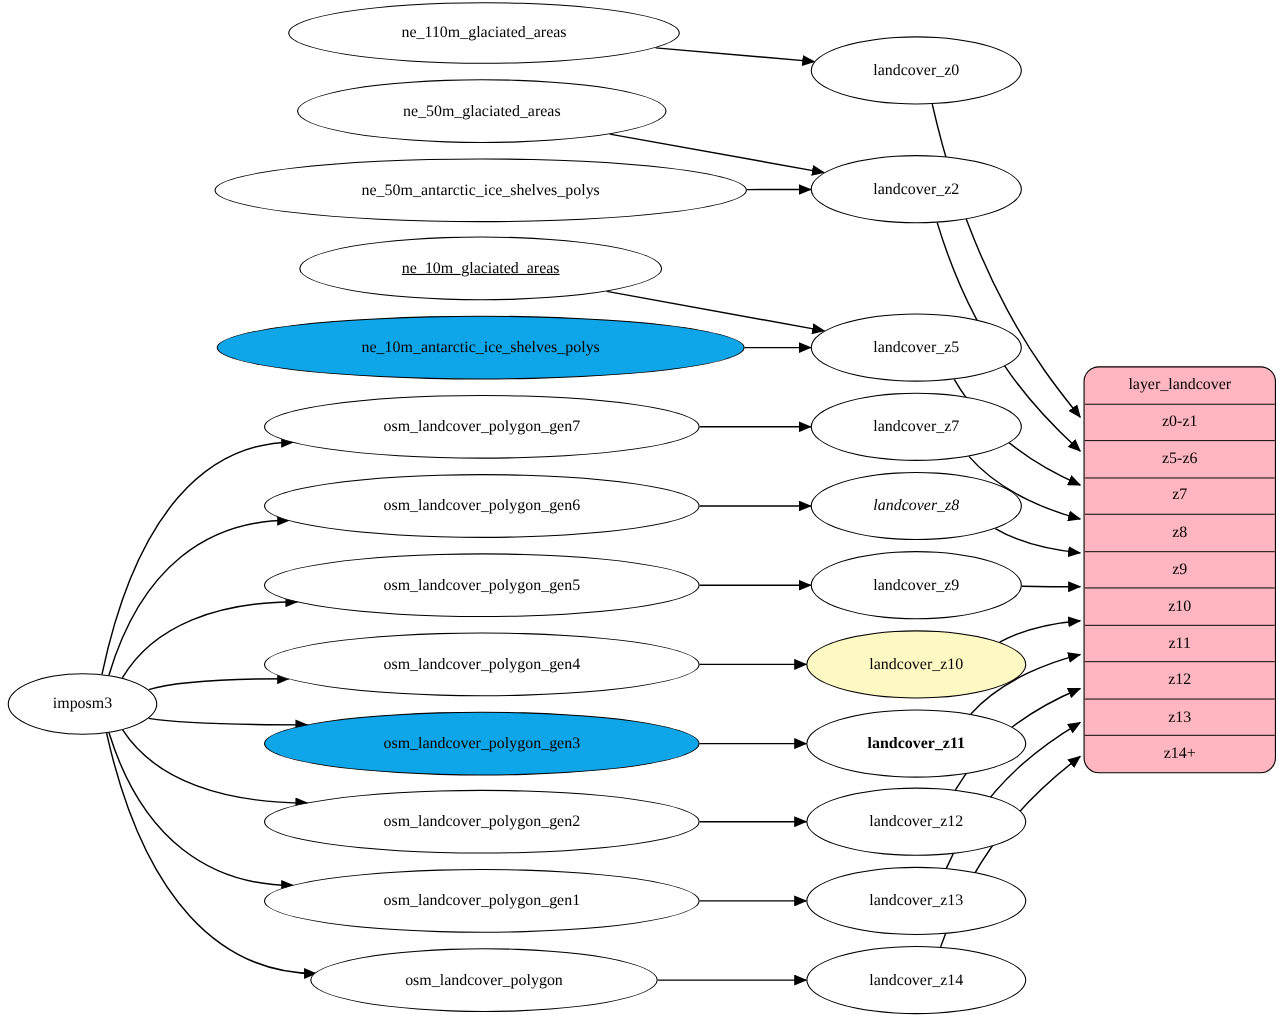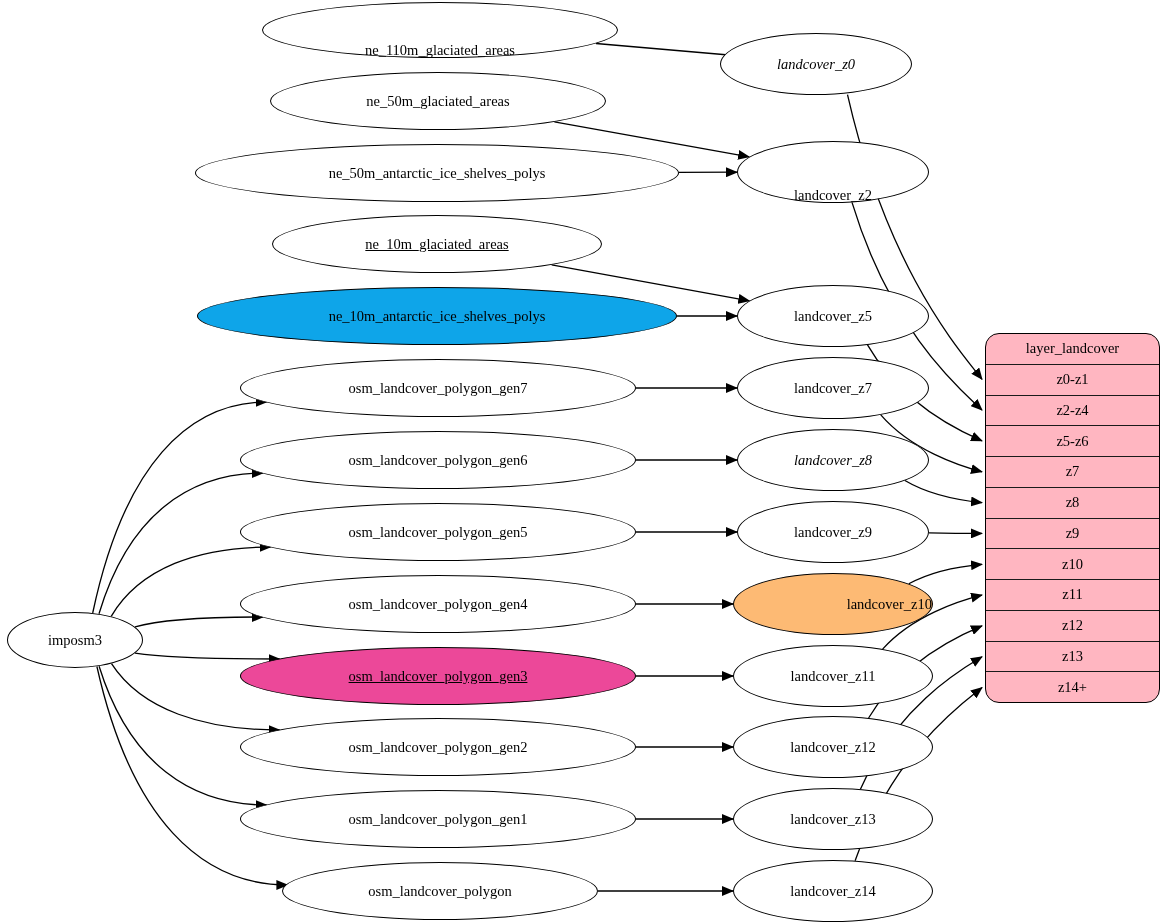--- a/index.html
+++ b/index.html
@@ -101,21 +101,21 @@
         <path class="edge" d="M868.6,718 C902.6,660.9 960,635.1 982,625.9" marker-end="url(#arrow)" stroke="#000000"></path>
         <path class="edge" d="M860.4,789.2 C896.9,707.1 960,670 982,656.8" marker-end="url(#arrow)" stroke="#000000"></path>
         <path class="edge" d="M855.1,860.8 C893.2,753.4 960,704.9 982,687.6" marker-end="url(#arrow)" stroke="#000000"></path>
       </g>
   </svg>
 
   <div id="nodes">
       <div class="node" style="left: 7px; top: 612px; width: 136px; height: 56px; background: rgb(255, 255, 255); border-color: rgb(0, 0, 0);">
         <span class="node-label">imposm3</span>
       </div>
-      <div class="node" style="left: 262px; top: 2px; width: 356px; height: 56px; background: rgb(255, 255, 255); border-color: rgb(0, 0, 0); align-items: flex-end;">
+      <div class="node" style="left: 262px; top: 2px; width: 356px; height: 56px; background: rgb(255, 255, 255); border-color: rgb(0, 0, 0);">
         <span class="node-label">ne_110m_glaciated_areas</span>
       </div>
       <div class="node" style="left: 270px; top: 72px; width: 336px; height: 58px; background: rgb(255, 255, 255); border-color: rgb(0, 0, 0);">
         <span class="node-label">ne_50m_glaciated_areas</span>
       </div>
       <div class="node" style="left: 195px; top: 144px; width: 484px; height: 58px; background: rgb(255, 255, 255); border-color: rgb(0, 0, 0);">
         <span class="node-label">ne_50m_antarctic_ice_shelves_polys</span>
       </div>
       <div class="node" style="left: 272px; top: 215px; width: 330px; height: 58px; background: rgb(255, 255, 255); border-color: rgb(0, 0, 0); text-decoration: underline;">
         <span class="node-label">ne_10m_glaciated_areas</span>
@@ -128,71 +128,70 @@
       </div>
       <div class="node" style="left: 240px; top: 431px; width: 396px; height: 58px; background: rgb(255, 255, 255); border-color: rgb(0, 0, 0);">
         <span class="node-label">osm_landcover_polygon_gen6</span>
       </div>
       <div class="node" style="left: 240px; top: 503px; width: 396px; height: 58px; background: rgb(255, 255, 255); border-color: rgb(0, 0, 0);">
         <span class="node-label">osm_landcover_polygon_gen5</span>
       </div>
       <div class="node" style="left: 240px; top: 575px; width: 396px; height: 58px; background: rgb(255, 255, 255); border-color: rgb(0, 0, 0);">
         <span class="node-label">osm_landcover_polygon_gen4</span>
       </div>
-      <div class="node" style="left: 240px; top: 647px; width: 396px; height: 58px; background: #ec4899; border-color: rgb(0, 0, 0); text-decoration: underline;">
+      <div class="node" style="left: 240px; top: 647px; width: 396px; height: 58px; background: #0ea5e9; border-color: rgb(0, 0, 0);">
         <span class="node-label">osm_landcover_polygon_gen3</span>
       </div>
       <div class="node" style="left: 240px; top: 718px; width: 396px; height: 58px; background: rgb(255, 255, 255); border-color: rgb(0, 0, 0);">
         <span class="node-label">osm_landcover_polygon_gen2</span>
       </div>
       <div class="node" style="left: 240px; top: 790px; width: 396px; height: 58px; background: rgb(255, 255, 255); border-color: rgb(0, 0, 0);">
         <span class="node-label">osm_landcover_polygon_gen1</span>
       </div>
       <div class="node" style="left: 282px; top: 862px; width: 316px; height: 58px; background: rgb(255, 255, 255); border-color: rgb(0, 0, 0);">
         <span class="node-label">osm_landcover_polygon</span>
       </div>
-      <div class="node" style="left: 720px; top: 33px; width: 192px; height: 62px; background: rgb(255, 255, 255); border-color: rgb(0, 0, 0); font-style: italic;">
+      <div class="node" style="left: 737px; top: 33px; width: 192px; height: 62px; background: rgb(255, 255, 255); border-color: rgb(0, 0, 0);">
         <span class="node-label">landcover_z0</span>
       </div>
-      <div class="node" style="left: 737px; top: 141px; width: 192px; height: 62px; background: rgb(255, 255, 255); border-color: rgb(0, 0, 0); align-items: flex-end;">
+      <div class="node" style="left: 737px; top: 141px; width: 192px; height: 62px; background: rgb(255, 255, 255); border-color: rgb(0, 0, 0);">
         <span class="node-label">landcover_z2</span>
       </div>
       <div class="node" style="left: 737px; top: 285px; width: 192px; height: 62px; background: rgb(255, 255, 255); border-color: rgb(0, 0, 0); text-align: center;">
         <span class="node-label">landcover_z5</span>
       </div>
       <div class="node" style="left: 737px; top: 357px; width: 192px; height: 62px; background: rgb(255, 255, 255); border-color: rgb(0, 0, 0);">
         <span class="node-label">landcover_z7</span>
       </div>
       <div class="node" style="left: 737px; top: 429px; width: 192px; height: 62px; background: rgb(255, 255, 255); border-color: rgb(0, 0, 0); font-style: italic;">
         <span class="node-label">landcover_z8</span>
       </div>
       <div class="node" style="left: 737px; top: 501px; width: 192px; height: 62px; background: rgb(255, 255, 255); border-color: rgb(0, 0, 0);">
         <span class="node-label">landcover_z9</span>
       </div>
-      <div class="node" style="left: 733px; top: 573px; width: 200px; height: 62px; background: #fdba74; border-color: rgb(0, 0, 0); justify-content: flex-end;">
+      <div class="node" style="left: 733px; top: 573px; width: 200px; height: 62px; background: #fef9c3; border-color: rgb(0, 0, 0);">
         <span class="node-label">landcover_z10</span>
       </div>
-      <div class="node" style="left: 733px; top: 645px; width: 200px; height: 62px; background: rgb(255, 255, 255); border-color: rgb(0, 0, 0);">
+      <div class="node" style="left: 733px; top: 645px; width: 200px; height: 62px; background: rgb(255, 255, 255); border-color: rgb(0, 0, 0); font-weight: bold;">
         <span class="node-label">landcover_z11</span>
       </div>
       <div class="node" style="left: 733px; top: 716px; width: 200px; height: 62px; background: rgb(255, 255, 255); border-color: rgb(0, 0, 0);">
         <span class="node-label">landcover_z12</span>
       </div>
       <div class="node" style="left: 733px; top: 788px; width: 200px; height: 62px; background: rgb(255, 255, 255); border-color: rgb(0, 0, 0);">
         <span class="node-label">landcover_z13</span>
       </div>
       <div class="node" style="left: 733px; top: 860px; width: 200px; height: 62px; background: rgb(255, 255, 255); border-color: rgb(0, 0, 0);">
         <span class="node-label">landcover_z14</span>
       </div>
     </div>
 
   <div id="record-table" style="left: 985px; top: 333px; width: 175px; height: 370px; background: rgb(255, 182, 193);">
     <div class="t-cell">layer_landcover</div>
   <div class="t-cell">z0-z1</div>
-      <div class="t-cell">z2-z4</div>
       <div class="t-cell">z5-z6</div>
       <div class="t-cell">z7</div>
       <div class="t-cell">z8</div>
       <div class="t-cell">z9</div>
       <div class="t-cell">z10</div>
       <div class="t-cell">z11</div>
       <div class="t-cell">z12</div>
       <div class="t-cell">z13</div>
       <div class="t-cell">z14+</div>
     </div>

